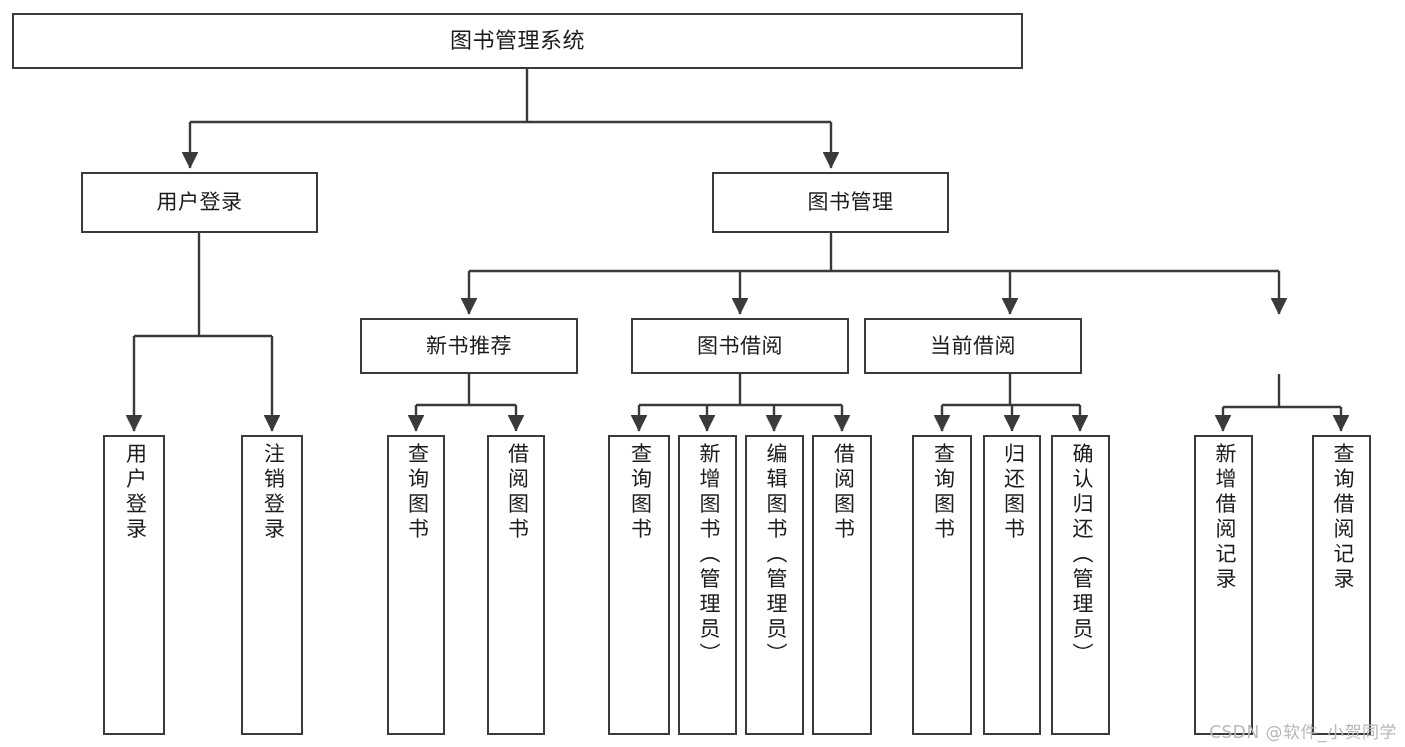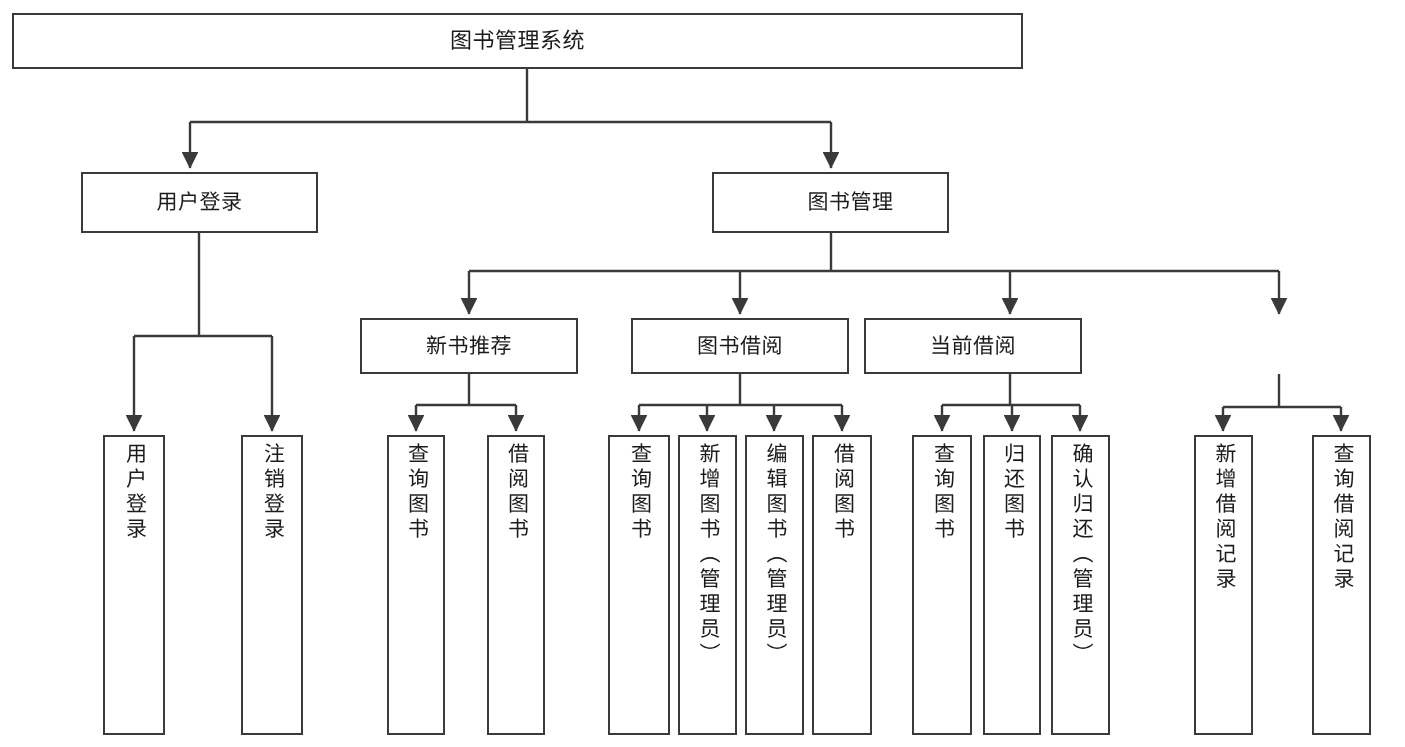--- a/index.html
+++ b/index.html
@@ -186,13 +186,14 @@
     <span class="node-label">确认归还（管理员）</span>
   </div>
 
   <div class="node vert" style="left:1194px; top:435px; width:59px; height:300px;">
     <span class="node-label">新增借阅记录</span>
   </div>
   <div class="node vert" style="left:1312px; top:435px; width:59px; height:300px;">
     <span class="node-label">查询借阅记录</span>
   </div>
 
+  <div id="watermark">CSDN @软件_小贺同学</div>
 </div>
 
 </body></html>

